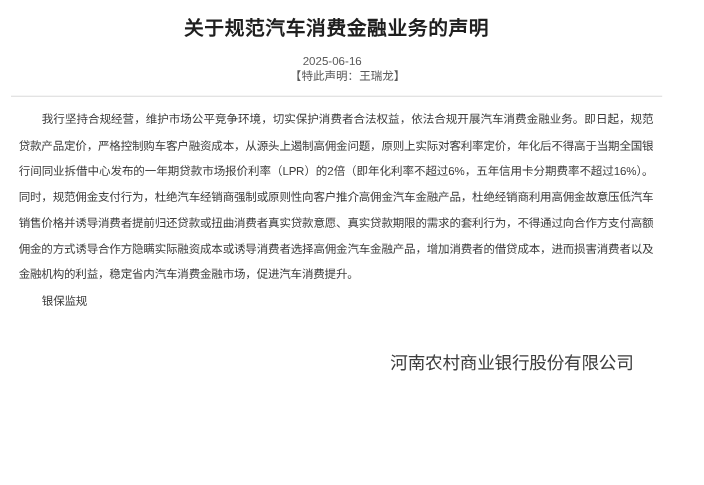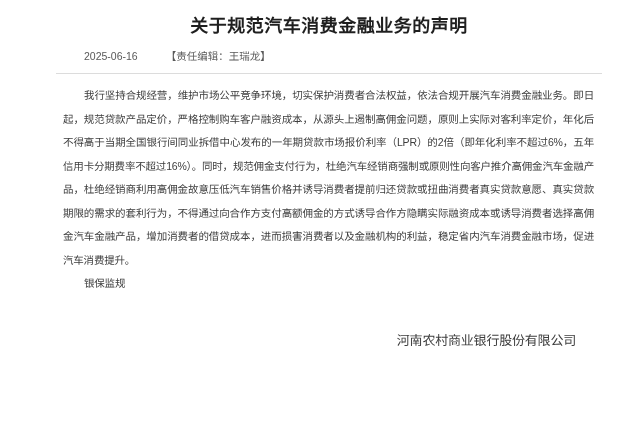--- a/index.html
+++ b/index.html
@@ -8,40 +8,40 @@
     background: #ffffff;
     font-family: "Liberation Sans", sans-serif;
   }
   .page {
     position: relative;
     width: 612px;
     height: 441px;
     background: #ffffff;
     overflow: hidden;
     box-sizing: border-box;
-    padding-left: 46px;
   }
   .doc-title {
     margin: 0;
     padding: 13px 20px 0 20px;
     text-align: center;
     font-size: 18px;
     font-weight: 700;
     color: #1f1f1f;
     letter-spacing: 0.5px;
     line-height: 26px;
   }
   .meta-row {
     display: flex;
     align-items: center;
-    justify-content: flex-start;
+    justify-content: flex-end;
     padding: 10px 18px 0 38px;
     font-size: 10.5px;
     color: #595959;
     line-height: 14px;
+    flex-direction: column;
   }
   .meta-left { display: flex; align-items: center; }
   .meta-date { margin-right: 28px; }
   .divider {
     border: none;
     border-top: 1px solid #dcdcdc;
     margin: 10px 10px 0 10px;
     height: 0;
   }
   .article {
@@ -53,38 +53,38 @@
     text-align: justify;
   }
   .article p {
     margin: 0;
     text-indent: 2em;
   }
   .signature {
     margin-top: 38px;
     padding-right: 18px;
     text-align: right;
-    font-size: 13px;
+    font-size: 16px;
     color: #3d3d3d;
     line-height: 14px;
   }
   .signature .sig-company { margin: 0 0 18px 0; }
 </style>
 </head>
 <body>
 
 <div class="page">
 
   <h1 class="doc-title">关于规范汽车消费金融业务的声明</h1>
 
   <div class="meta-row">
     <div class="meta-left">
       <span class="meta-date">2025-06-16</span>
     </div>
-    <span class="meta-editor">【责任编辑：王瑞龙】</span>
+    <span class="meta-editor">【特此声明：王瑞龙】</span>
   </div>
 
   <hr class="divider">
 
   <div class="article">
     <p>我行坚持合规经营，维护市场公平竞争环境，切实保护消费者合法权益，依法合规开展汽车消费金融业务。即日起，规范贷款产品定价，严格控制购车客户融资成本，从源头上遏制高佣金问题，原则上实际对客利率定价，年化后不得高于当期全国银行间同业拆借中心发布的一年期贷款市场报价利率（LPR）的2倍（即年化利率不超过6%，五年信用卡分期费率不超过16%）。同时，规范佣金支付行为，杜绝汽车经销商强制或原则性向客户推介高佣金汽车金融产品，杜绝经销商利用高佣金故意压低汽车销售价格并诱导消费者提前归还贷款或扭曲消费者真实贷款意愿、真实贷款期限的需求的套利行为，不得通过向合作方支付高额佣金的方式诱导合作方隐瞒实际融资成本或诱导消费者选择高佣金汽车金融产品，增加消费者的借贷成本，进而损害消费者以及金融机构的利益，稳定省内汽车消费金融市场，促进汽车消费提升。</p>
     <p>银保监规</p>
 
     <div class="signature">
       <p class="sig-company">河南农村商业银行股份有限公司</p>

